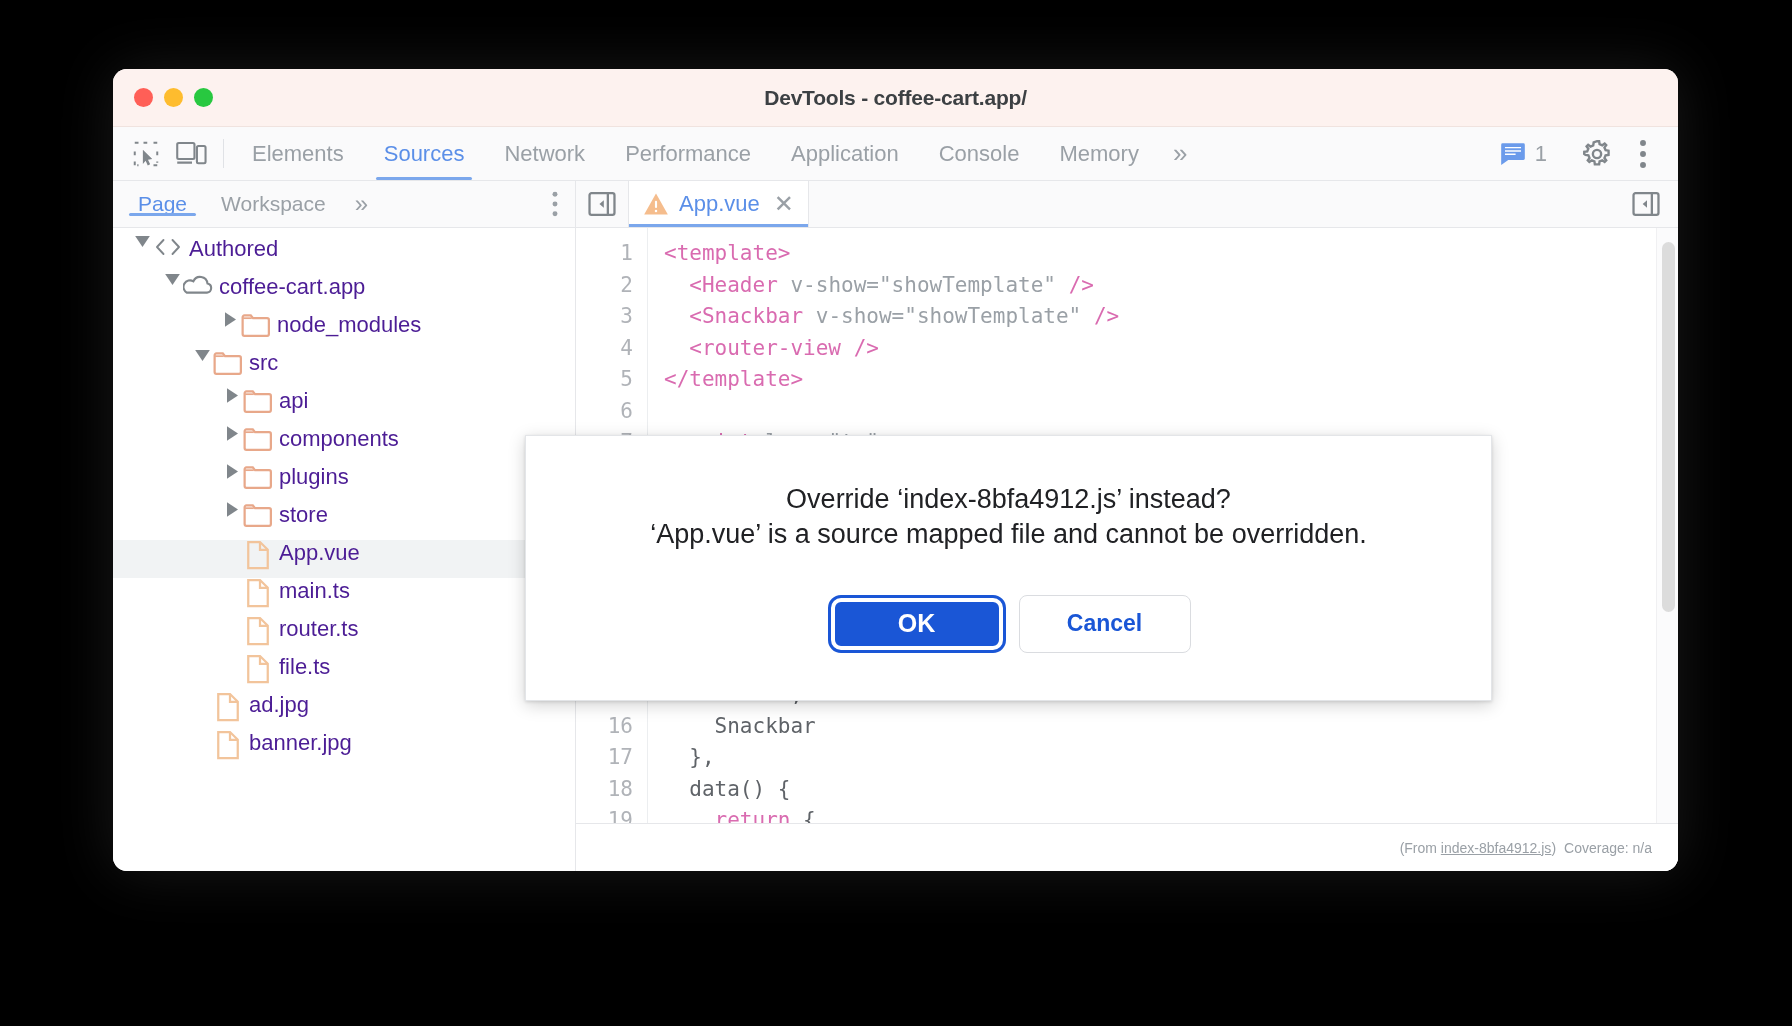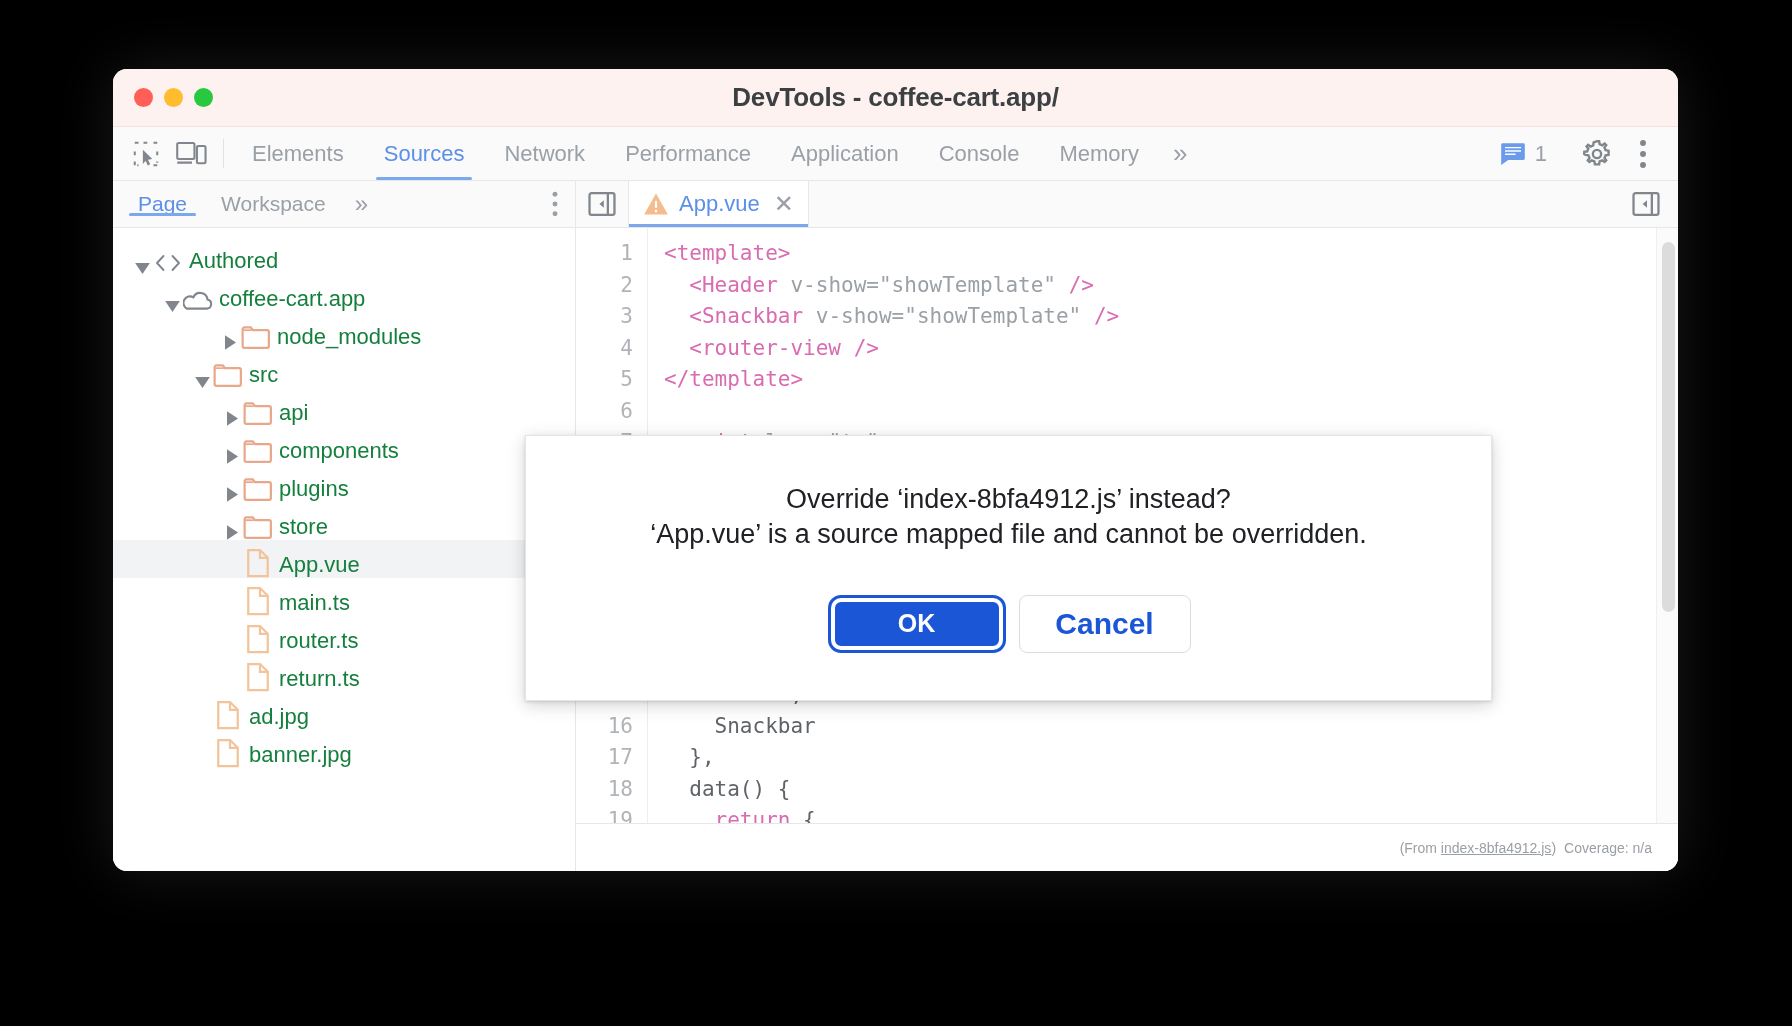--- a/index.html
+++ b/index.html
@@ -42,21 +42,21 @@
     margin-left: 21px;
   }
   .light { width: 19px; height: 19px; border-radius: 50%; }
   .light.close { background: #ff5f57; }
   .light.min   { background: #febc2e; }
   .light.max   { background: #28c840; }
   #window-title {
     position: absolute;
     left: 0; right: 0;
     text-align: center;
-    font-size: 26px;
+    font-size: 21px;
     font-weight: bold;
     color: #3c4043;
     letter-spacing: -0.2px;
   }
 
   
   #tabbar {
     height: 54px;
     background: #fafafb;
     border-bottom: 1px solid #e6e7ea;
@@ -160,24 +160,24 @@
     cursor: pointer;
   }
 
   #tree {
     flex: 1;
     overflow: hidden;
     padding-top: 8px;
     position: relative;
   }
   .tree-row {
-    display: flex; align-items: flex-end;
+    display: flex; align-items: flex-start;
     height: 38px;
     font-size: 22px;
-    color: #15803d;
+    color: #4c1d95;
     cursor: pointer;
     white-space: nowrap;
     padding-right: 6px;
   }
   .tree-row.selected { background: #f1f3f4; }
   .tw {
     width: 22px; flex: none;
     display: flex; align-items: center; justify-content: center;
     color: #80868b;
     font-size: 13px;
@@ -343,21 +343,21 @@
     cursor: pointer;
     margin: 4px;
   }
   #btn-cancel {
     min-width: 172px;
     height: 58px;
     background: #fff;
     border: 1px solid #dadce0;
     border-radius: 8px;
     color: #1a56d6;
-    font-size: 30px;
+    font-size: 23px;
     font-weight: bold;
     display: flex; align-items: center; justify-content: center;
     cursor: pointer;
   }
 
   svg { display: block; }
 </style>
 </head>
 <body>
 
@@ -586,21 +586,21 @@
               <div class="tree-label">router.ts</div>
             </div>
             <div class="tree-row" style="padding-left: 108px;">
               <div class="tw empty"></div>
               <div class="tree-ico">
                 <svg width="26" height="30" viewBox="0 0 20 24" fill="none" stroke="#f2c49b" stroke-width="1.8">
                   <path d="M2.2 1.6h9.4l6.2 6.2v14.6H2.2z"></path>
                   <path d="M11.6 1.6v6.2h6.2"></path>
                 </svg>
               </div>
-              <div class="tree-label">return.ts</div>
+              <div class="tree-label">file.ts</div>
             </div>
             <div class="tree-row" style="padding-left: 78px;">
               <div class="tw empty"></div>
               <div class="tree-ico">
                 <svg width="26" height="30" viewBox="0 0 20 24" fill="none" stroke="#f2c49b" stroke-width="1.8">
                   <path d="M2.2 1.6h9.4l6.2 6.2v14.6H2.2z"></path>
                   <path d="M11.6 1.6v6.2h6.2"></path>
                 </svg>
               </div>
               <div class="tree-label">ad.jpg</div>

